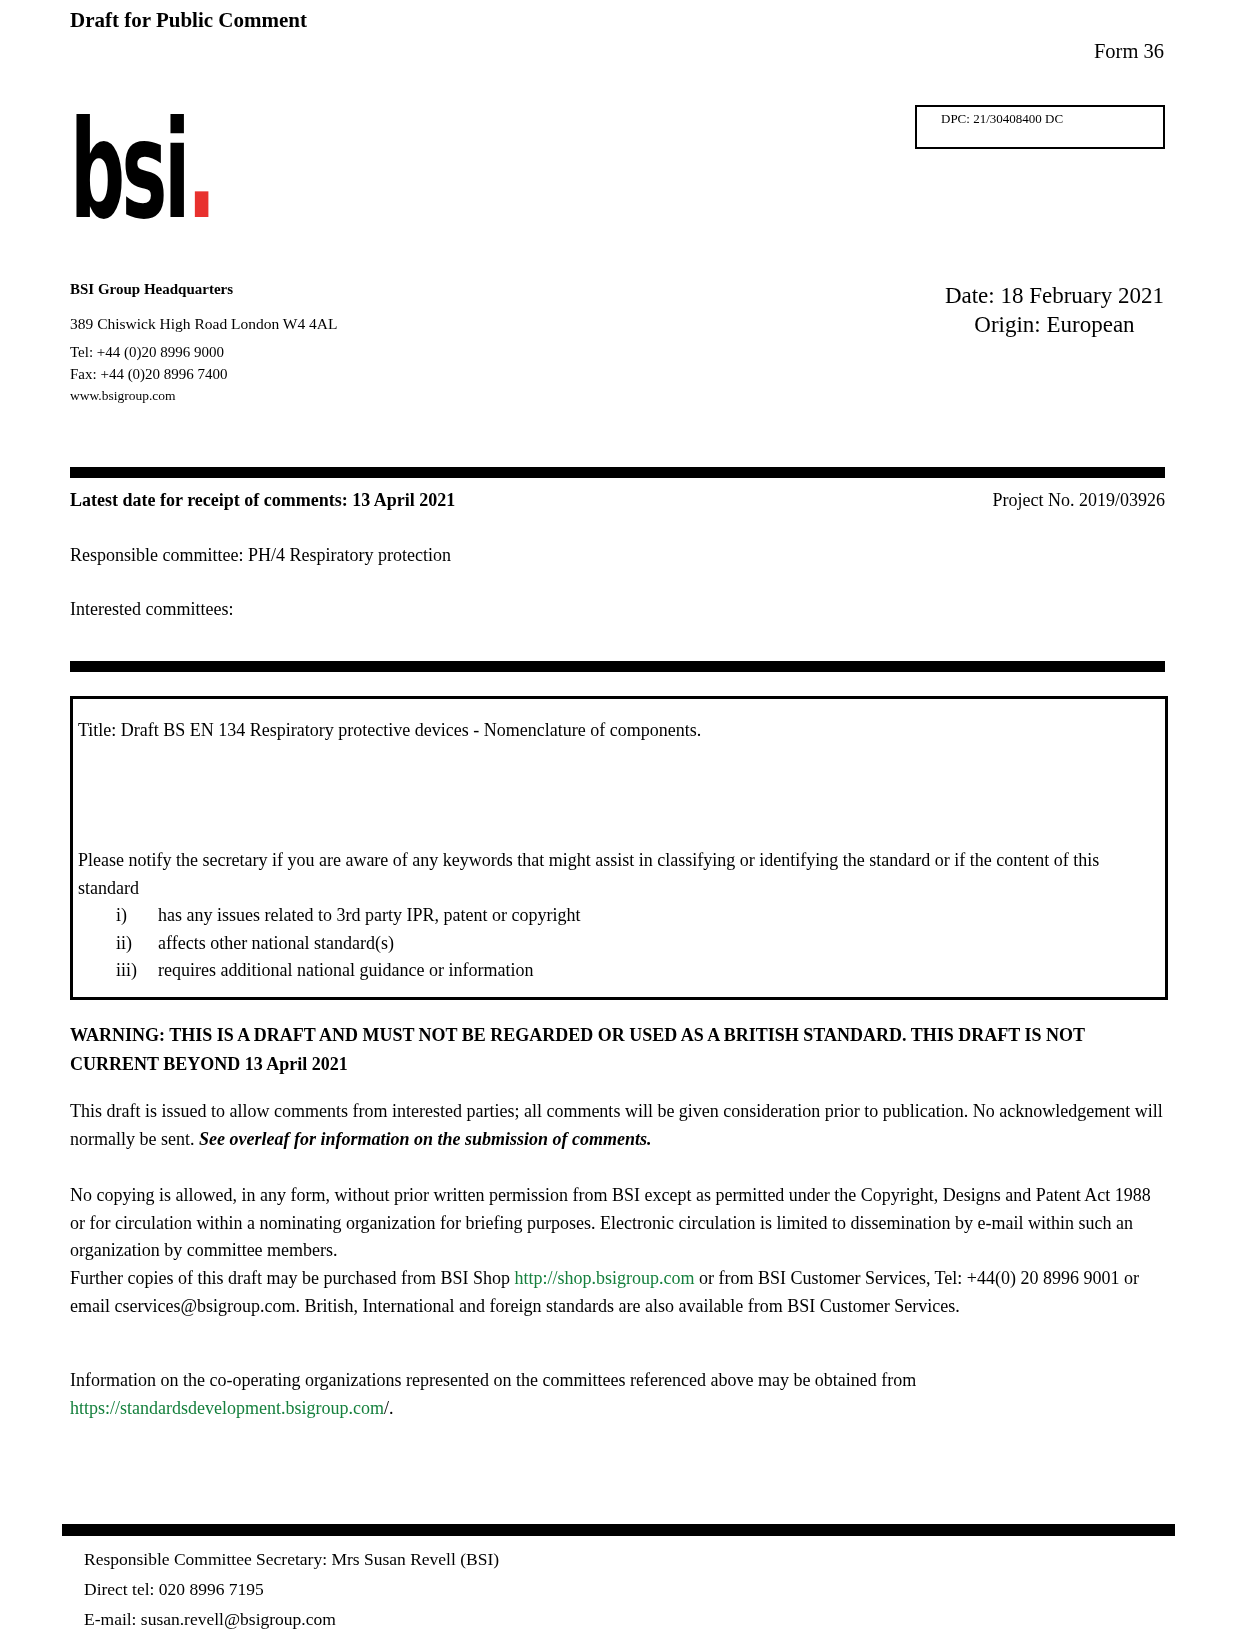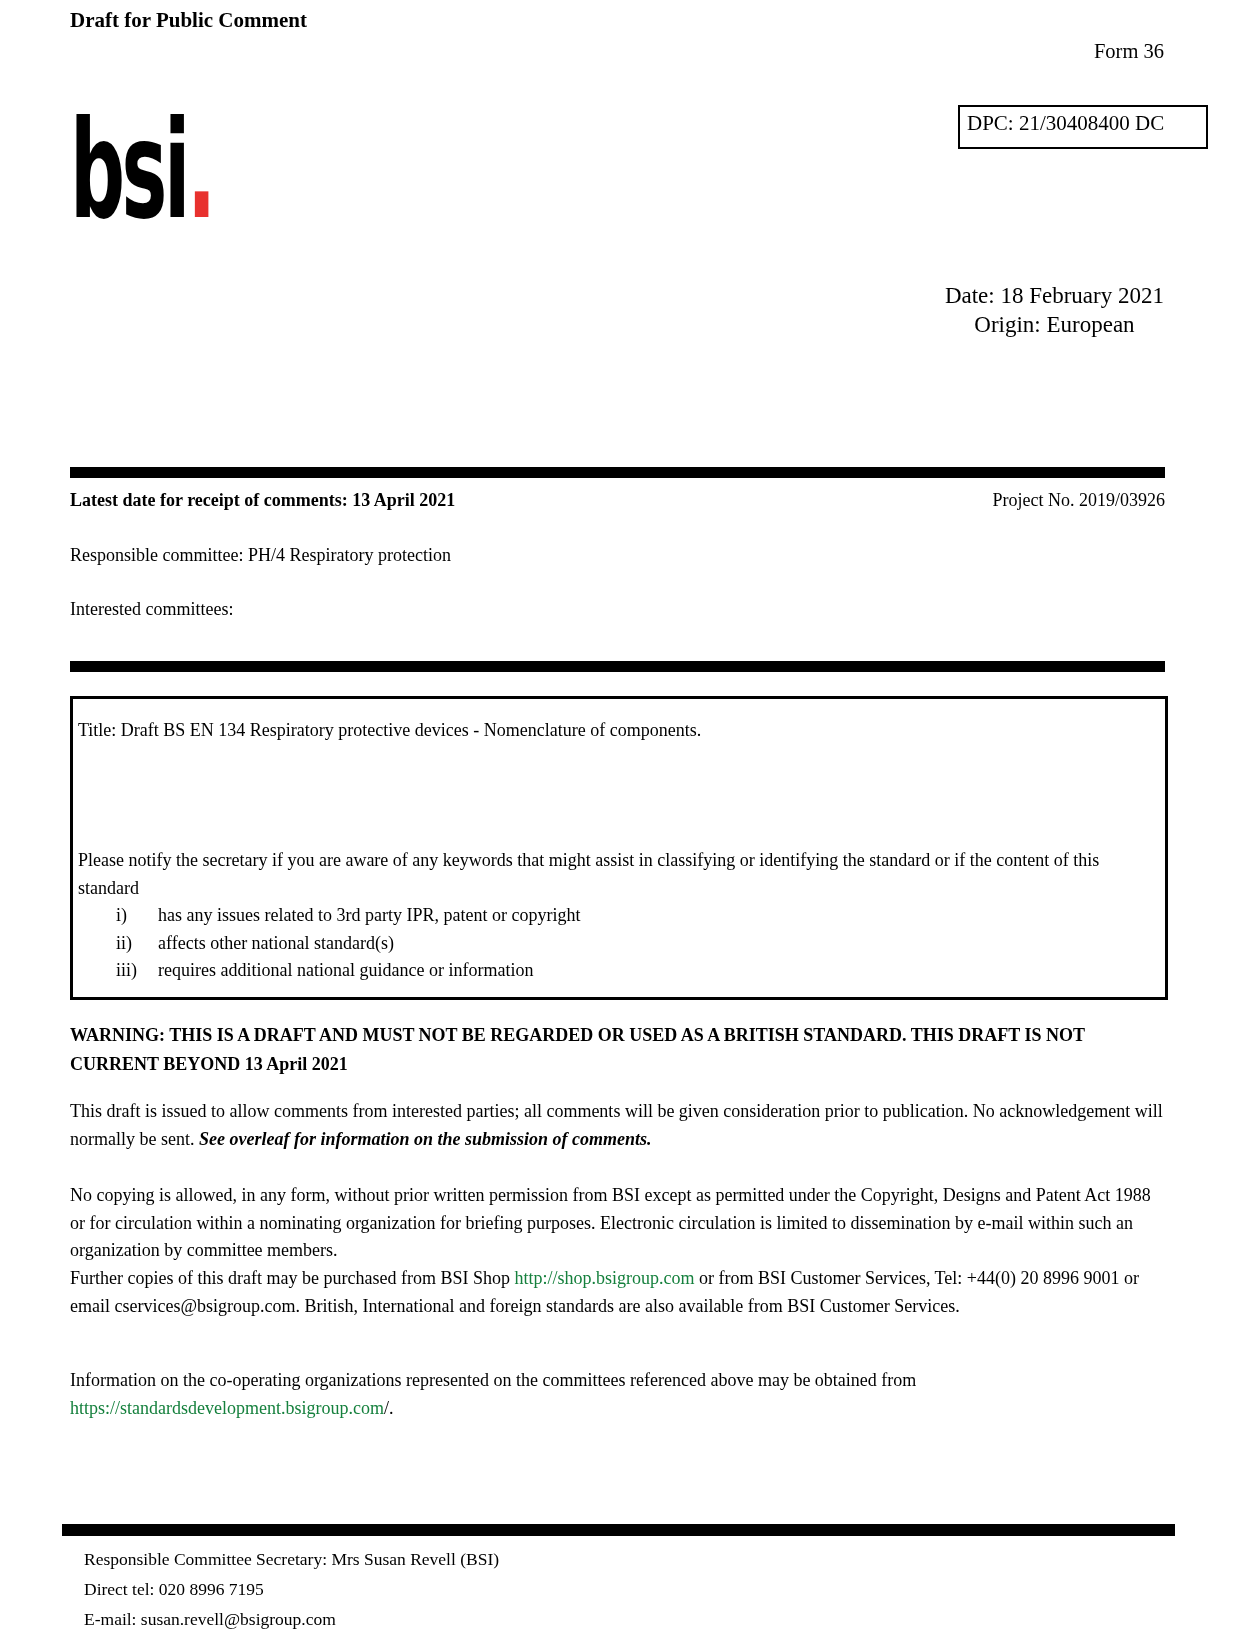--- a/index.html
+++ b/index.html
@@ -11,22 +11,22 @@
     color:#000000;
     font-family:"Liberation Serif", serif;
     overflow:hidden;
   }
   .abs { position:absolute; }
 
   .draft-heading { left:70px; top:8px; font-size:21px; font-weight:bold; }
   .form-number  { right:74px; top:40px; font-size:20.5px; }
 
   .dpc-box {
-    left:958px; top:105px; width:250px; height:44px;
-    border:2px solid #000; font-size:21px; padding:4px 7px;
+    left:915px; top:105px; width:250px; height:44px;
+    border:2px solid #000; font-size:13px; padding:4px 24px;
     white-space:nowrap;
   }
 
   .logo { left:70px; top:103px; line-height:1; white-space:nowrap; }
   .logo-text {
     display:inline-block;
     font-family:"DejaVu Sans", sans-serif;
     font-weight:bold;
     font-size:135px;
     letter-spacing:-0.045em;
@@ -84,20 +84,27 @@
   <div class="abs form-number">Form 36</div>
 
   <div class="abs dpc-box">
     <span>DPC: 21/30408400 DC</span>
   </div>
 
   <div class="abs logo">
     <span class="logo-text"><span>bsi</span><span class="logo-dot">.</span></span>
   </div>
 
+  <div class="abs address">
+    <div class="hq">BSI Group Headquarters</div>
+    <div class="street">389 Chiswick High Road London W4 4AL</div>
+    <div class="tel">Tel: +44 (0)20 8996 9000</div>
+    <div class="fax">Fax: +44 (0)20 8996 7400</div>
+    <div class="web">www.bsigroup.com</div>
+  </div>
 
   <div class="abs meta-right">
     <div>Date: 18 February 2021</div>
     <div>Origin: European</div>
   </div>
 
   <div class="abs rule rule1"></div>
 
   <div class="abs row-latest">
     <span class="left">Latest date for receipt of comments: 13 April 2021</span>

